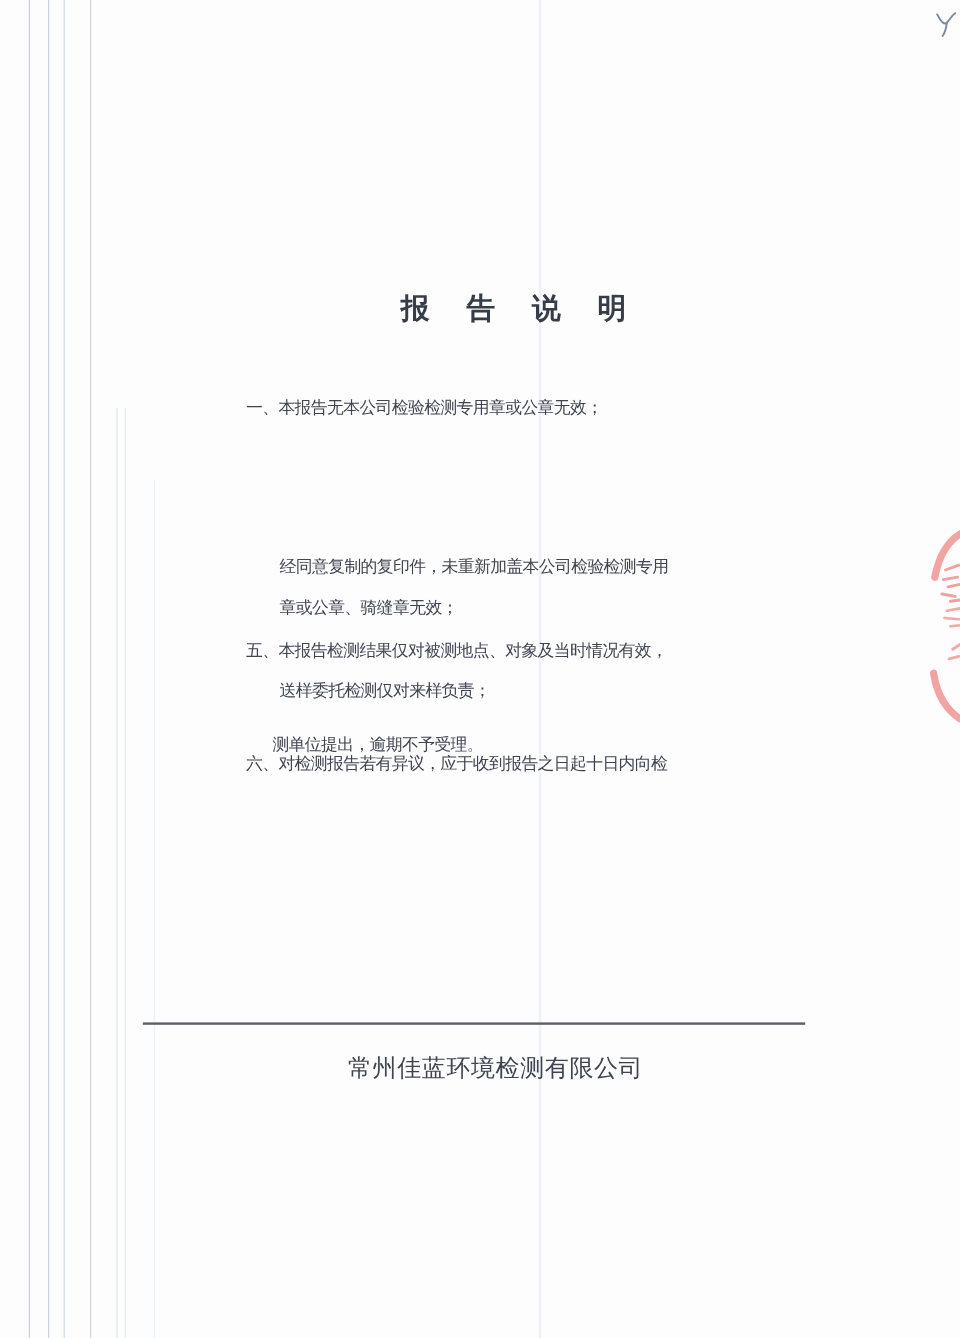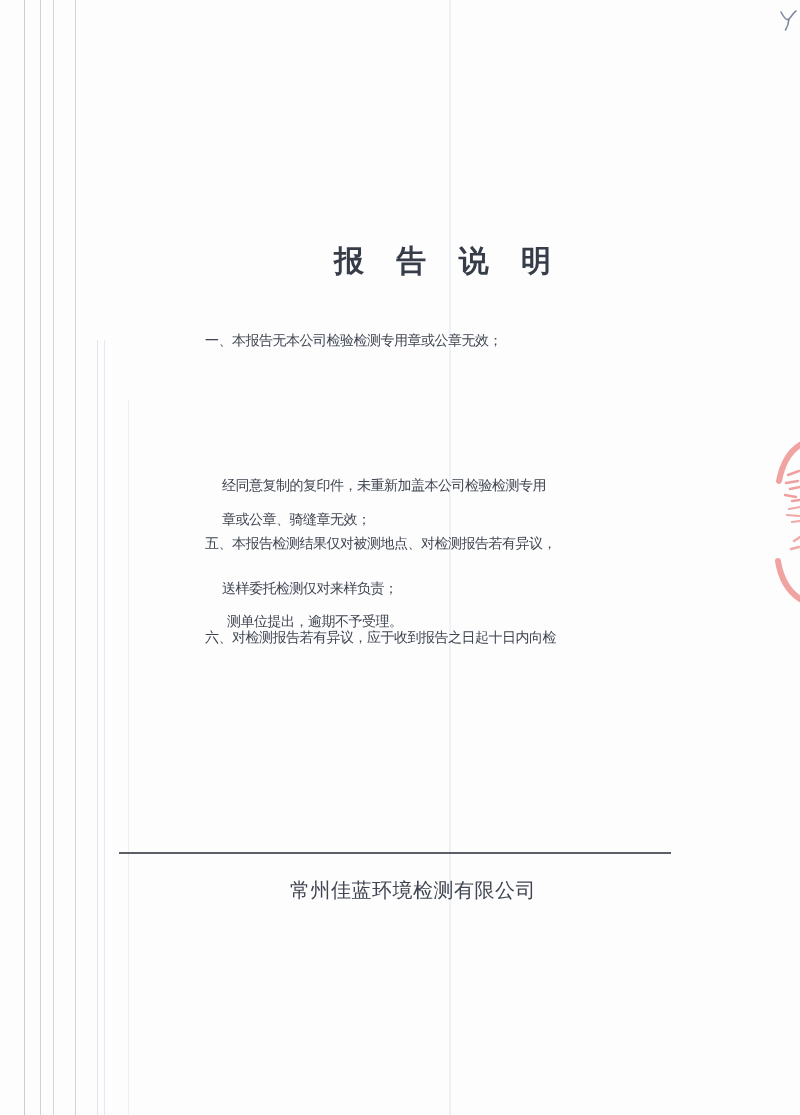--- a/index.html
+++ b/index.html
@@ -41,36 +41,36 @@
     bottom: 0;
     width: 2px;
     background: #eef1f6;
   }
   .title {
     position: absolute;
     left: 334px;
     top: 241px;
     margin: 0;
     font-family: "Liberation Sans", sans-serif;
-    font-size: 30px;
+    font-size: 24px;
     font-weight: 700;
     letter-spacing: 12px;
     color: #363c48;
     white-space: nowrap;
   }
   .note-line {
     position: absolute;
     left: 205px;
     font-size: 14px;
     letter-spacing: -0.5px;
     color: #3f4550;
     white-space: nowrap;
     line-height: 24px;
   }
-  .note-line.indent { left: 222px; margin-top: 12px; }
+  .note-line.indent { left: 233px; }
   .note-line.indent2 { left: 227px; }
   .footer-rule {
     position: absolute;
     left: 119px;
     top: 852px;
     width: 552px;
     height: 2px;
     background: #5a5f68;
   }
   .company-name {
@@ -110,21 +110,21 @@
   <svg class="pen-mark" width="18" height="22" viewBox="0 0 18 22">
     <path d="M1 2 C4 8 7 11 9 9 C12 6 13 3 16 1" fill="none" stroke="#7e8aa0" stroke-width="1.6" stroke-linecap="round"></path>
     <path d="M9 9 C8.5 14 7.5 17 5.5 20" fill="none" stroke="#7e8aa0" stroke-width="1.6" stroke-linecap="round"></path>
   </svg>
 
   <h1 class="title">报 告 说 明</h1>
 
   <div class="note-line" style="top:329px">一、本报告无本公司检验检测专用章或公章无效；</div>
   <div class="note-line indent" style="top:462px">经同意复制的复印件，未重新加盖本公司检验检测专用</div>
   <div class="note-line indent" style="top:496px">章或公章、骑缝章无效；</div>
-  <div class="note-line" style="top:532px">五、本报告检测结果仅对被测地点、对检测报告若有异议，</div>
+  <div class="note-line" style="top:532px">五、本报告检测结果仅对被测地点、对象及当时情况有效，</div>
   <div class="note-line indent" style="top:565px">送样委托检测仅对来样负责；</div>
   <div class="note-line" style="top:626px">六、对检测报告若有异议，应于收到报告之日起十日内向检</div>
   <div class="note-line indent2" style="top:610px">测单位提出，逾期不予受理。</div>
 
   <svg class="seal-fragment" width="28" height="172" viewBox="0 0 28 172">
     <g opacity="0.8">
       <path d="M28 8 Q12 18 7 44" fill="none" stroke="#ee8e8b" stroke-width="6" stroke-linecap="round"></path>
       <path d="M28 162 Q10 150 6 124" fill="none" stroke="#ee8e8b" stroke-width="6" stroke-linecap="round"></path>
 
       <path d="M16 38 L27 34 M14 46 L26 44 M18 52 L28 50 M13 58 L24 60 M20 64 L28 63" stroke="#ec8a87" stroke-width="2.4" stroke-linecap="round" fill="none"></path>

